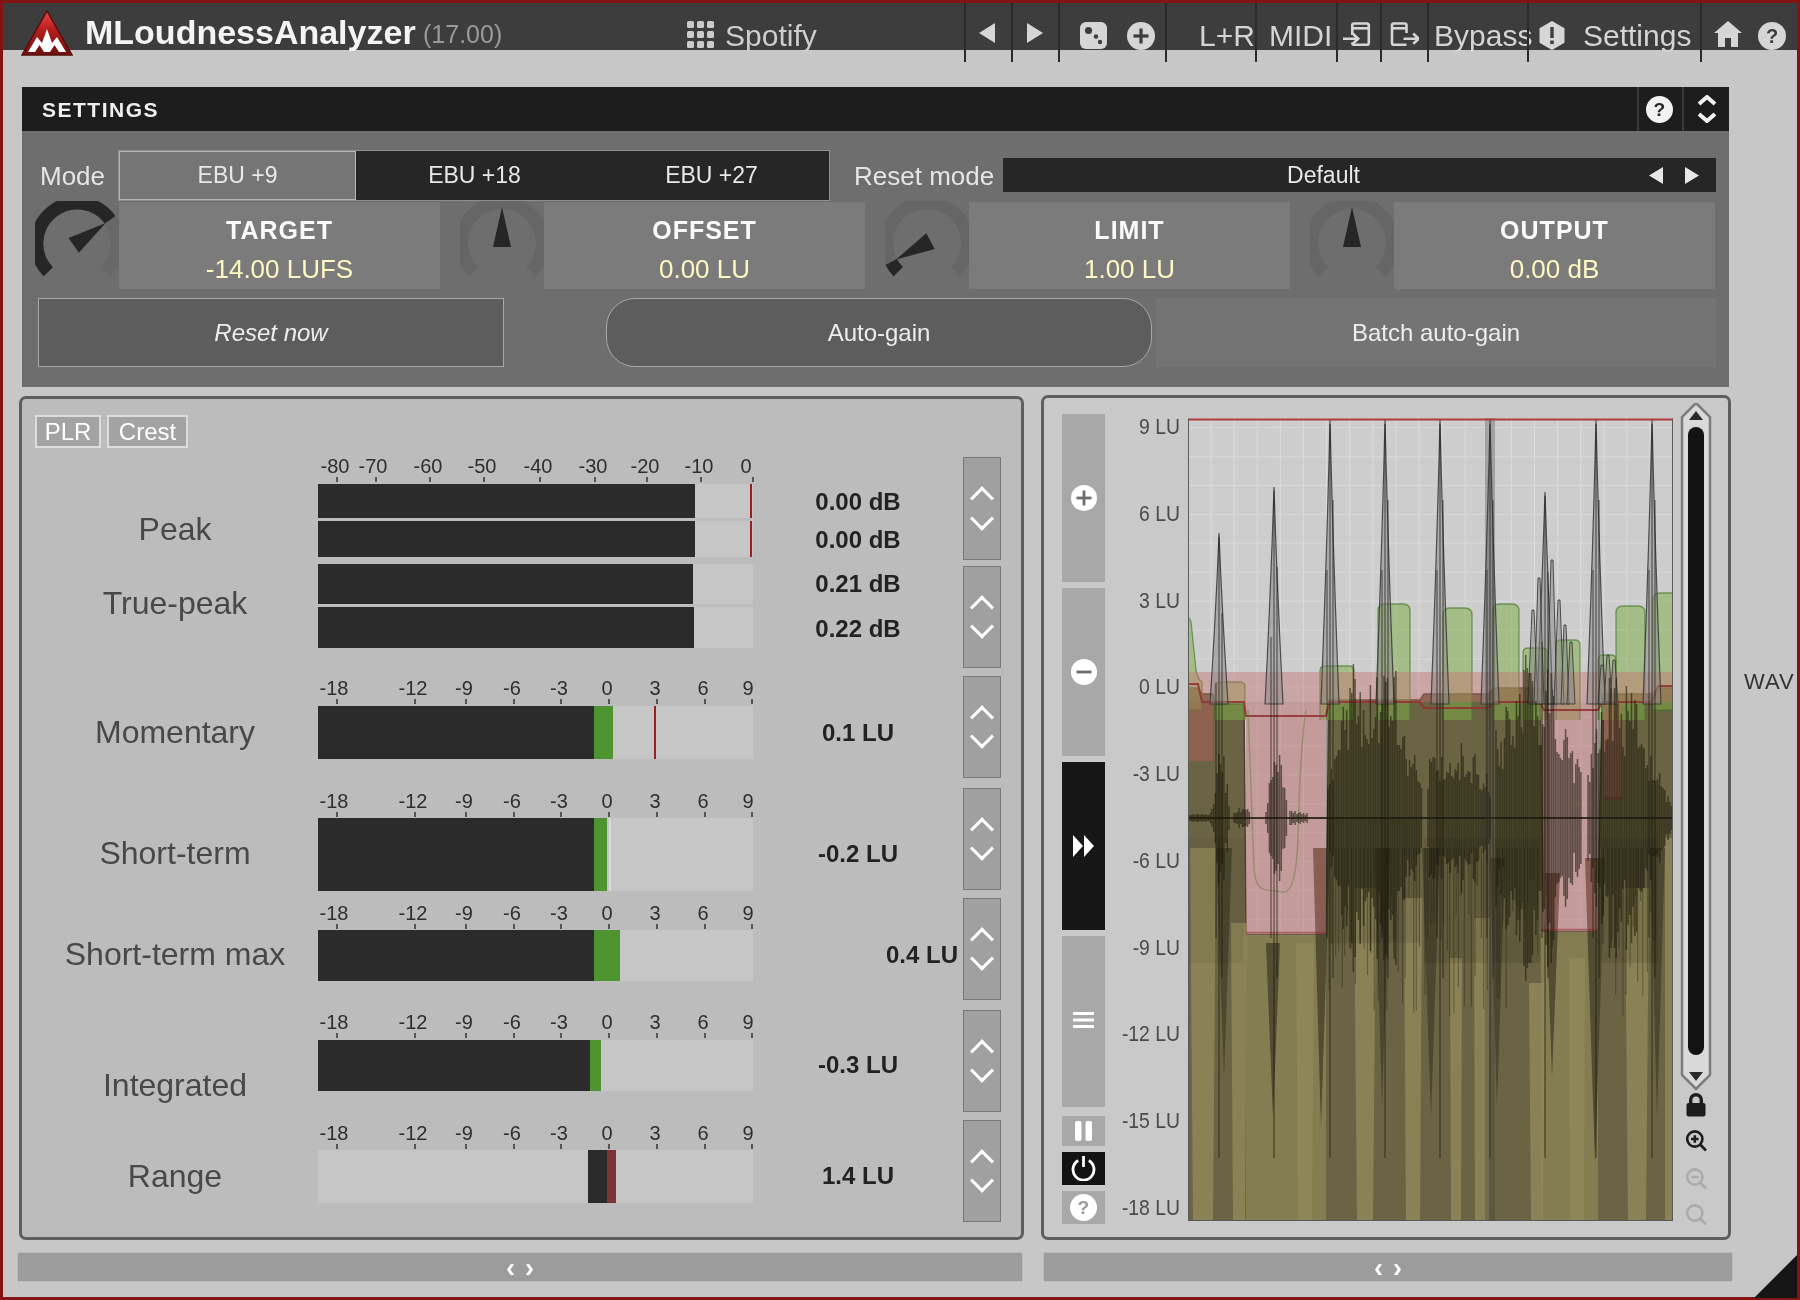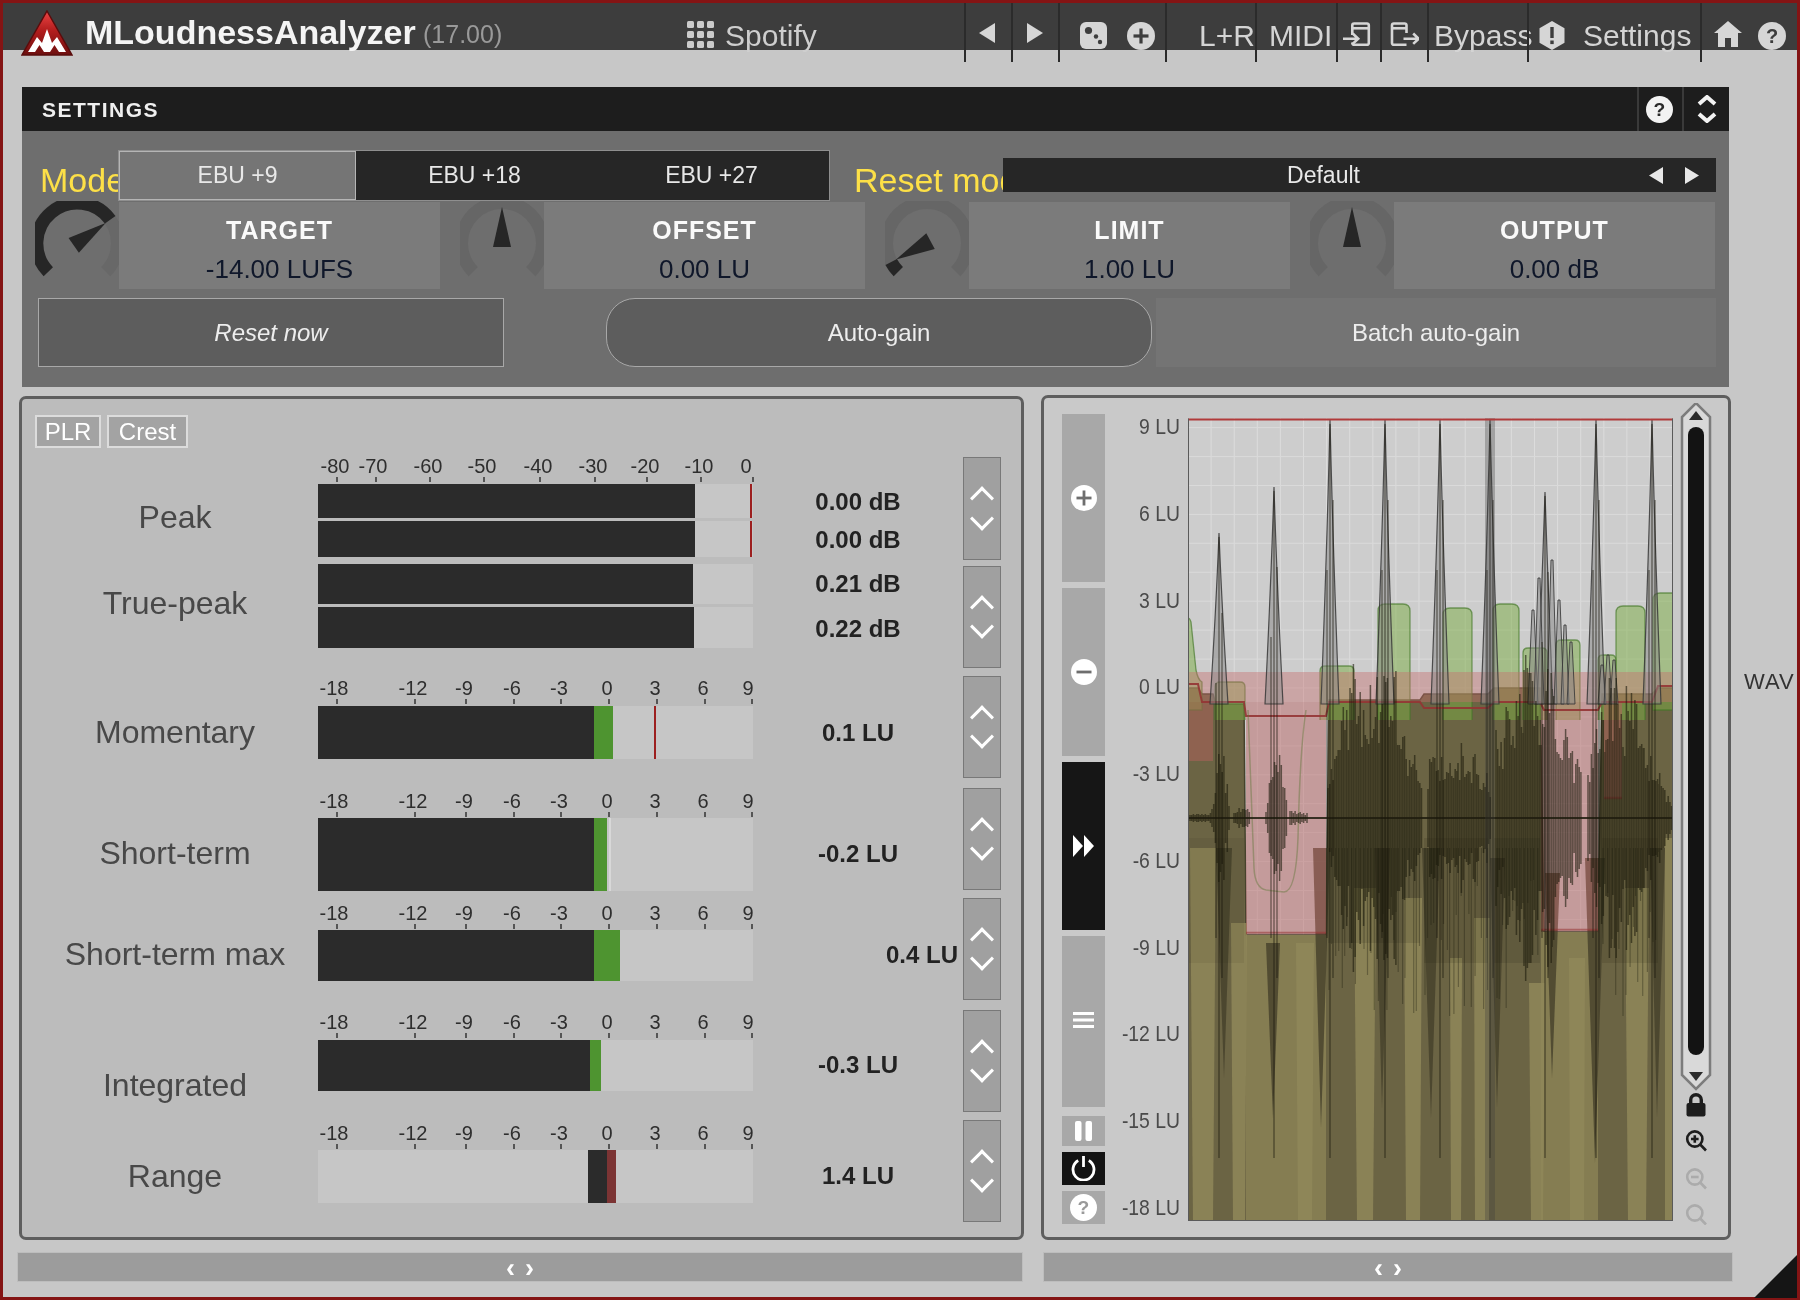--- a/index.html
+++ b/index.html
@@ -10,28 +10,28 @@
 
 #titlebar{position:absolute;left:3px;top:3px;width:1794px;height:47px;background:#3d3d3d;}
 #title{position:absolute;left:82px;top:10px;font-size:34px;font-weight:bold;color:#f4f4f4;letter-spacing:0px;}
 #titlever{position:absolute;left:420px;top:17px;font-size:25px;color:#9a9a9a;}
 .tsep{position:absolute;top:0;width:2px;height:59px;background:#2b2b2b;}
 .tlabel{position:absolute;top:16px;font-size:30px;color:#d4d4d4;}
 
 #sethead{position:absolute;left:22px;top:87px;width:1707px;height:44px;background:#1d1d1d;}
 #sethead .t{position:absolute;left:20px;top:11px;color:#efefef;font-size:21px;font-weight:bold;letter-spacing:1.5px;}
 #setbody{position:absolute;left:22px;top:131px;width:1707px;height:256px;background:#6e6e6e;}
-.mlabel{position:absolute;font-size:34px;color:#fde047;}
+.mlabel{position:absolute;font-size:26px;color:#e5e5e5;}
 #modegrp{position:absolute;left:118px;top:150px;width:712px;height:51px;background:#262626;border:1px solid #8f8f8f;}
 #modegrp .sel{position:absolute;left:0;top:0;width:237px;height:49px;background:#757575;border:1px solid #b5b5b5;}
 .mbtn{position:absolute;top:0;height:49px;font-size:23px;color:#e8e8e8;text-align:center;line-height:49px;}
 #dropdown{position:absolute;left:1003px;top:158px;width:713px;height:34px;background:#262626;color:#e8e8e8;font-size:23px;text-align:center;line-height:34px;padding-right:72px;}
 .knobbox{position:absolute;top:202px;height:87px;background:#7b7b7b;}
 .knobbox .kt{position:absolute;width:100%;top:14px;text-align:center;color:#fafafa;font-size:25px;font-weight:bold;letter-spacing:1px;}
-.knobbox .kv{position:absolute;width:100%;top:52px;text-align:center;color:#0f172a;font-size:26px;}
+.knobbox .kv{position:absolute;width:100%;top:52px;text-align:center;color:#fef9c3;font-size:26px;}
 .gbtn{position:absolute;top:298px;height:69px;background:#5d5d5d;border:1px solid #a8a8a8;color:#ededed;font-size:24px;text-align:center;line-height:67px;}
 #batchbtn{position:absolute;left:1156px;top:298px;width:560px;height:69px;background:#747474;color:#ededed;font-size:24px;text-align:center;line-height:69px;}
 
 #lpanel{position:absolute;left:19px;top:396px;width:1005px;height:844px;background:#bcbcbc;border:3px solid #5e5e5e;border-radius:7px;}
 .pill{position:absolute;background:#a3a3a3;border:2px solid #dcdcdc;color:#fff;font-size:24px;text-align:center;}
 .mname{position:absolute;width:300px;text-align:center;font-size:32px;color:#484848;}
 .scale{position:absolute;left:0;top:0;}
 .scale i{position:absolute;font-style:normal;font-size:20px;color:#2e2e2e;width:60px;margin-left:-30px;text-align:center;}
 .tick{position:absolute;width:2px;height:5px;background:#555;}
 .track{position:absolute;background:#c6c6c6;}
@@ -232,21 +232,21 @@
       <div class="tick" style="left:314px;"></div>
       <div class="tick" style="left:353px;"></div>
       <div class="tick" style="left:407px;"></div>
       <div class="tick" style="left:461px;"></div>
       <div class="tick" style="left:517px;"></div>
       <div class="tick" style="left:572px;"></div>
       <div class="tick" style="left:624px;"></div>
       <div class="tick" style="left:678px;"></div>
       <div class="tick" style="left:730px;"></div>
     </div>
- <div class="mname" style="left:3px;top:100px;">Peak</div>
+ <div class="mname" style="left:3px;top:112px;">Peak</div>
  <div class="track" style="left:296px;top:85px;width:435px;height:34px;">
       <div class="fill" style="width:377px;"></div>
       <div class="redmark" style="left:432px;"></div>
     </div>
  <div class="track" style="left:296px;top:122px;width:435px;height:36px;">
       <div class="fill" style="width:377px;"></div>
       <div class="redmark" style="left:432px;"></div>
     </div>
  <div class="mval" style="left:736px;top:89px;">0.00 dB</div>
  <div class="mval" style="left:736px;top:127px;">0.00 dB</div>

